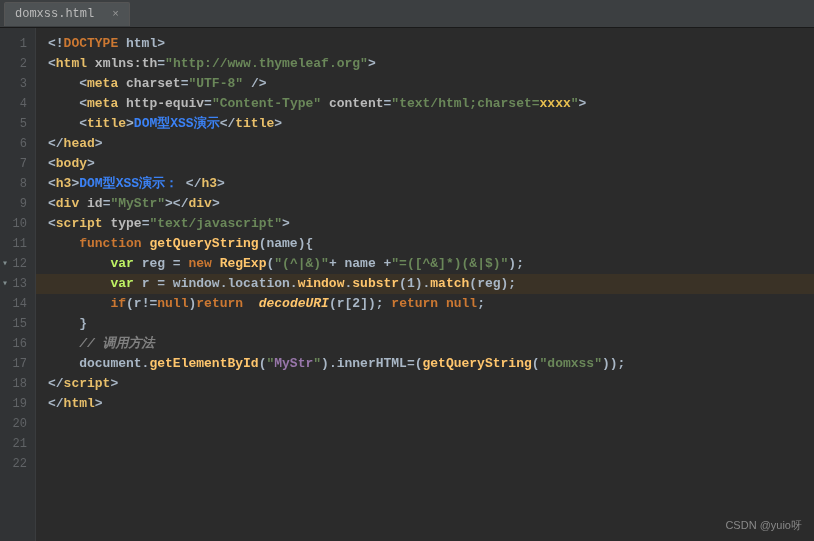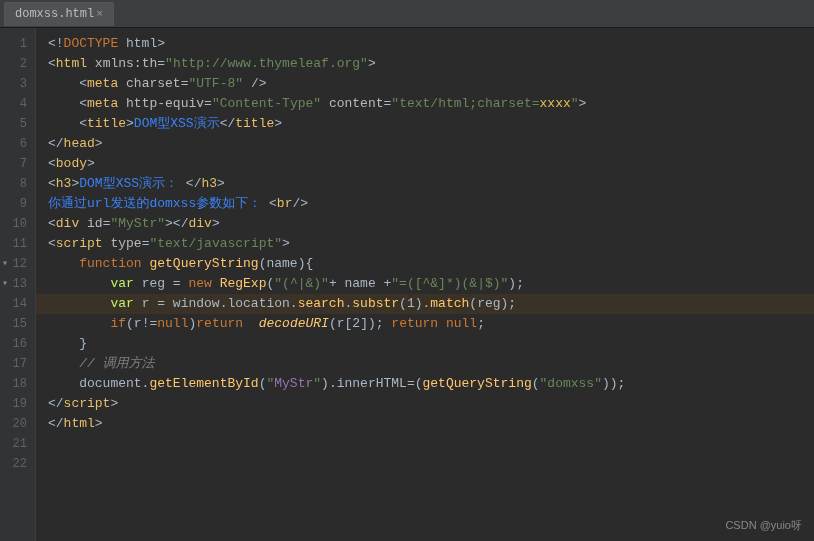--- a/index.html
+++ b/index.html
@@ -20,21 +20,21 @@
       border-bottom: 1px solid #1a1a1a;
       padding-left: 4px;
     }
     .tab {
       background: #4e5254;
       color: #bbb;
       padding: 7px 10px;
       font-size: 12px;
       display: flex;
       align-items: center;
-      gap: 2px;
+      gap: 18px;
       border-radius: 2px 2px 0 0;
       border-top: 1px solid #555;
       border-left: 1px solid #555;
       border-right: 1px solid #555;
       height: 24px;
     }
     .tab .close-btn {
       font-size: 11px;
       color: #999;
       cursor: pointer;
@@ -71,20 +71,21 @@
       flex: 1;
       padding: 6px 0;
       overflow-x: auto;
       background: #2b2b2b;
     }
     .code-line {
       line-height: 20px;
       padding: 0 12px;
       white-space: pre;
       font-size: 13px;
+      font-weight: bold;
     }
     .code-line.highlighted {
       background: #3a3226;
     }
     
     .kw { color: #cc7832; } 
     .tag { color: #e8bf6a; } 
     .attr { color: #bababa; } 
     .str { color: #6a8759; } 
     .str-yellow { color: #e8c050; } 
@@ -154,31 +155,30 @@
     <div class="code-line"><span class="plain">    &lt;</span><span class="tag">meta</span><span class="plain"> </span><span class="attr">http-equiv</span><span class="plain">=</span><span class="str">"Content-Type"</span><span class="plain"> </span><span class="attr">content</span><span class="plain">=</span><span class="str">"text/html;charset=</span><span class="str-yellow">xxxx</span><span class="str">"</span><span class="plain">&gt;</span></div>
 
     <div class="code-line"><span class="plain">    &lt;</span><span class="tag">title</span><span class="plain">&gt;</span><span class="chinese">DOM型XSS演示</span><span class="plain">&lt;/</span><span class="tag">title</span><span class="plain">&gt;</span></div>
 
     <div class="code-line"><span class="plain">&lt;/</span><span class="tag">head</span><span class="plain">&gt;</span></div>
 
     <div class="code-line"><span class="plain">&lt;</span><span class="tag">body</span><span class="plain">&gt;</span></div>
 
     <div class="code-line"><span class="plain">&lt;</span><span class="tag">h3</span><span class="plain">&gt;</span><span class="chinese">DOM型XSS演示：</span><span class="plain"> &lt;/</span><span class="tag">h3</span><span class="plain">&gt;</span></div>
 
-    <div class="code-line"><span class="chinese">你通过url发送的domxss参数如下：</span><span class="plain"> &lt;</span><span class="tag">br</span><span class="plain">/&gt;</span></div>
 
     <div class="code-line"><span class="plain">&lt;</span><span class="tag">div</span><span class="plain"> </span><span class="attr">id</span><span class="plain">=</span><span class="str">"MyStr"</span><span class="plain">&gt;&lt;/</span><span class="tag">div</span><span class="plain">&gt;</span></div>
 
     <div class="code-line"><span class="plain">&lt;</span><span class="tag">script</span><span class="plain"> </span><span class="attr">type</span><span class="plain">=</span><span class="str">"text/javascript"</span><span class="plain">&gt;</span></div>
 
     <div class="code-line"><span class="plain">    </span><span class="kw">function </span><span class="fn">getQueryString</span><span class="plain">(</span><span class="var-name">name</span><span class="plain">){</span></div>
 
     <div class="code-line"><span class="plain">        </span><span class="var-kw">var</span><span class="plain"> reg = </span><span class="kw">new </span><span class="fn">RegExp</span><span class="plain">(</span><span class="str">"(^|&amp;)"</span><span class="plain">+ name +</span><span class="str">"=([^&amp;]*)(&amp;|$)"</span><span class="plain">);</span></div>
 
-    <div class="code-line highlighted"><span class="plain">        </span><span class="var-kw">var</span><span class="plain"> r = window.location.</span><span class="method">search</span><span class="plain">.</span><span class="method">substr</span><span class="plain">(1).</span><span class="method">match</span><span class="plain">(reg);</span></div>
+    <div class="code-line highlighted"><span class="plain">        </span><span class="var-kw">var</span><span class="plain"> r = window.location.</span><span class="method">window</span><span class="plain">.</span><span class="method">substr</span><span class="plain">(1).</span><span class="method">match</span><span class="plain">(reg);</span></div>
 
     <div class="code-line"><span class="plain">        </span><span class="kw">if</span><span class="plain">(r!=</span><span class="kw">null</span><span class="plain">)</span><span class="kw">return</span><span class="plain">  </span><span class="italic fn">decodeURI</span><span class="plain">(r[2]); </span><span class="kw">return</span><span class="plain"> </span><span class="kw">null</span><span class="plain">;</span></div>
 
     <div class="code-line"><span class="plain">    }</span></div>
 
     <div class="code-line"><span class="plain">    </span><span class="comment">// 调用方法</span></div>
 
     <div class="code-line"><span class="plain">    document.</span><span class="method">getElementById</span><span class="plain">(</span><span class="str">"</span><span class="red-id">MyStr</span><span class="str">"</span><span class="plain">).innerHTML=(</span><span class="fn">getQueryString</span><span class="plain">(</span><span class="str">"domxss"</span><span class="plain">));</span></div>
 
     <div class="code-line"><span class="plain">&lt;/</span><span class="tag">script</span><span class="plain">&gt;</span></div>

